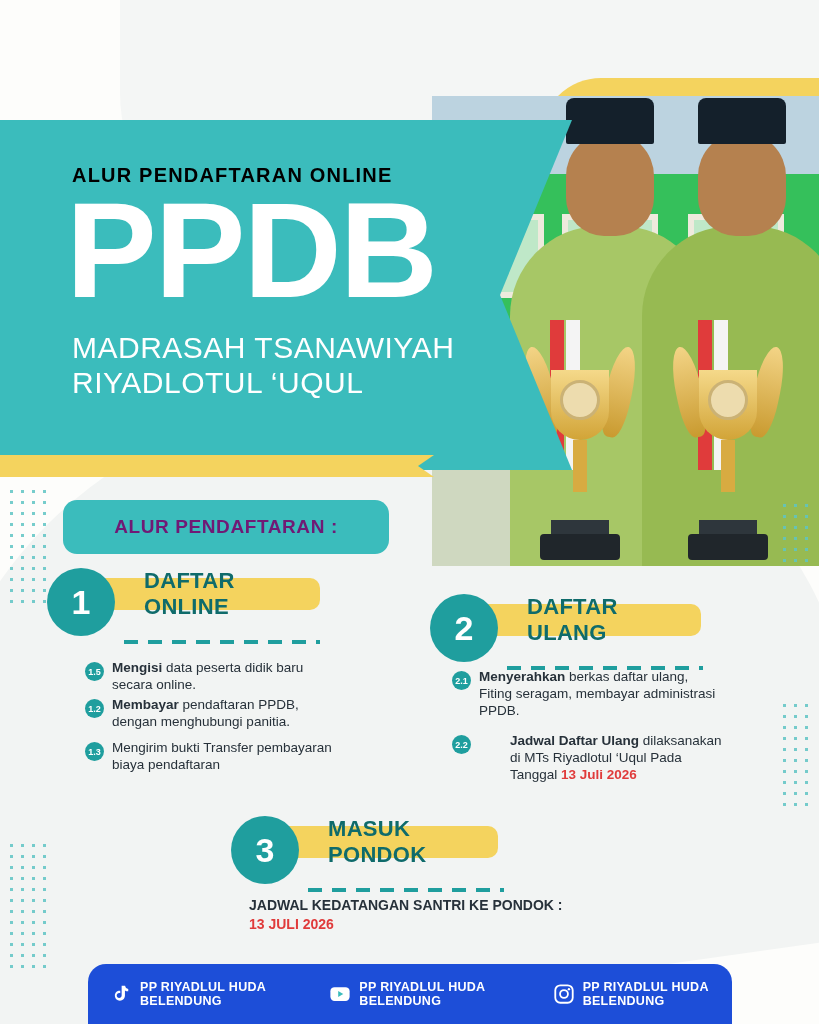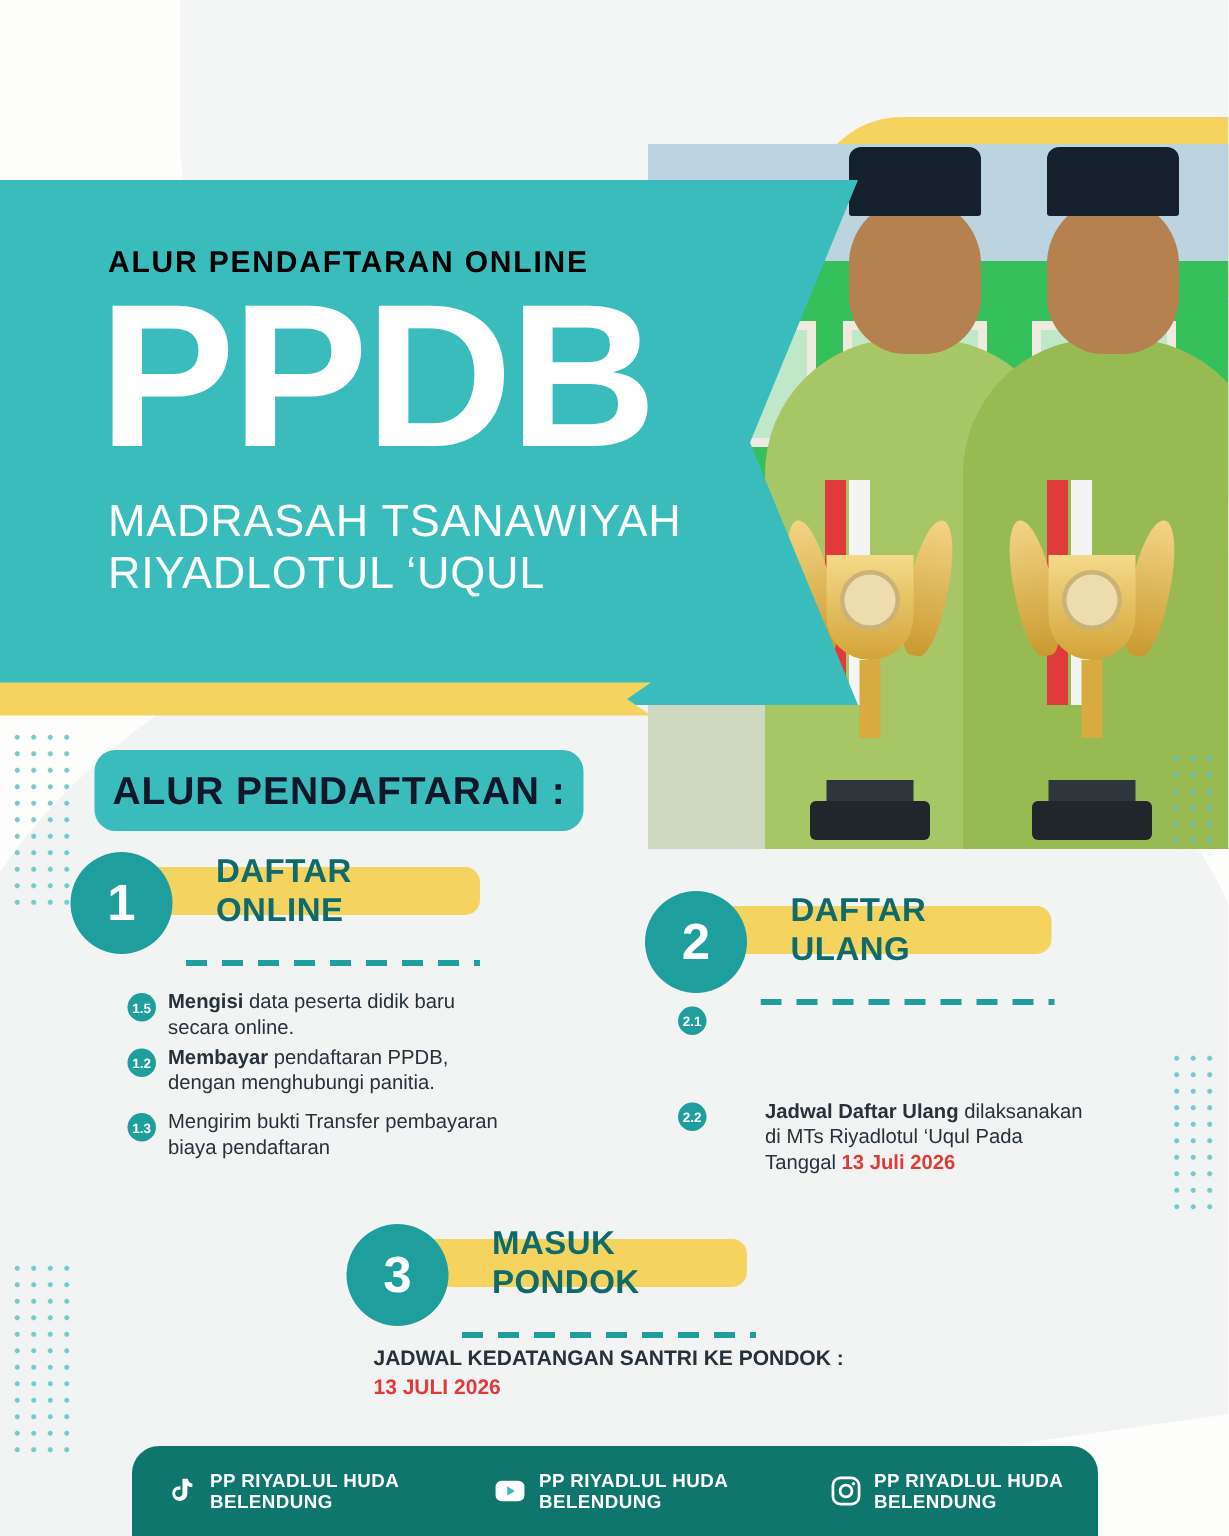--- a/index.html
+++ b/index.html
@@ -191,21 +191,21 @@
   .dots.right-mid { right: 4px; top: 700px; width: 36px; height: 110px; }
 
   
   .alur-pill {
     position: absolute; left: 63px; top: 500px;
     width: 326px; height: 54px;
     background: #3bbcbc; border-radius: 14px;
     display: flex; align-items: center; justify-content: center;
   }
   .alur-pill span {
-    color: #0f172a; font-size: 26px; font-weight: 700; letter-spacing: .6px;
+    color: #701a75; font-size: 19px; font-weight: 700; letter-spacing: .6px;
   }
 
   
   .step-badge {
     position: absolute;
     width: 68px; height: 68px; border-radius: 50%;
     background: #1f9e9e;
     display: flex; align-items: center; justify-content: center;
     color: #fff; font-size: 34px; font-weight: 800;
     z-index: 3;
@@ -245,21 +245,21 @@
     width: 330px;
     font-size: 14px; font-weight: 800; line-height: 1.35; color: #27313a;
   }
   .step3-text .hl { color: #e03b3b; }
 
   
   .footer {
     position: absolute;
     left: 88px; bottom: 0;
     width: 644px; height: 60px;
-    background: #0f766e;
+    background: #1d4ed8;
     border-radius: 18px 18px 0 0;
     display: flex; align-items: center;
   }
   .footer .social {
     display: flex; align-items: center; gap: 8px;
     color: #fff; font-size: 12.5px; font-weight: 700; letter-spacing: .3px;
   }
   .footer .social:nth-child(1) { margin-left: 22px; }
   .footer .social:nth-child(2) { margin-left: 40px; }
   .footer .social:nth-child(3) { margin-left: 44px; }
@@ -365,20 +365,23 @@
   <div class="step-label" style="left:479px; top:604px; width:222px;justify-content:center;">
     <span>DAFTAR ULANG</span>
   </div>
   <div class="step-badge" style="left:430px; top:594px;">
     <span>2</span>
   </div>
   <div class="dash" style="left:507px; top:666px; width:196px;"></div>
 
   <div class="sub-item" style="left:452px; top:669px; width:270px;">
     <div class="sub-num">2.1</div>
+    <div class="sub-text">
+      <b>Menyerahkan</b><span> berkas daftar ulang, Fiting seragam, membayar administrasi PPDB.</span>
+    </div>
   </div>
 
   <div class="sub-item" style="left:452px; top:733px; width:270px;gap:39px;">
     <div class="sub-num">2.2</div>
     <div class="sub-text">
       <b>Jadwal Daftar Ulang</b><span> dilaksanakan di MTs Riyadlotul ‘Uqul Pada Tanggal </span><span class="hl">13 Juli 2026</span>
     </div>
   </div>
 
   <div class="step-label" style="left:280px; top:826px; width:218px;">

